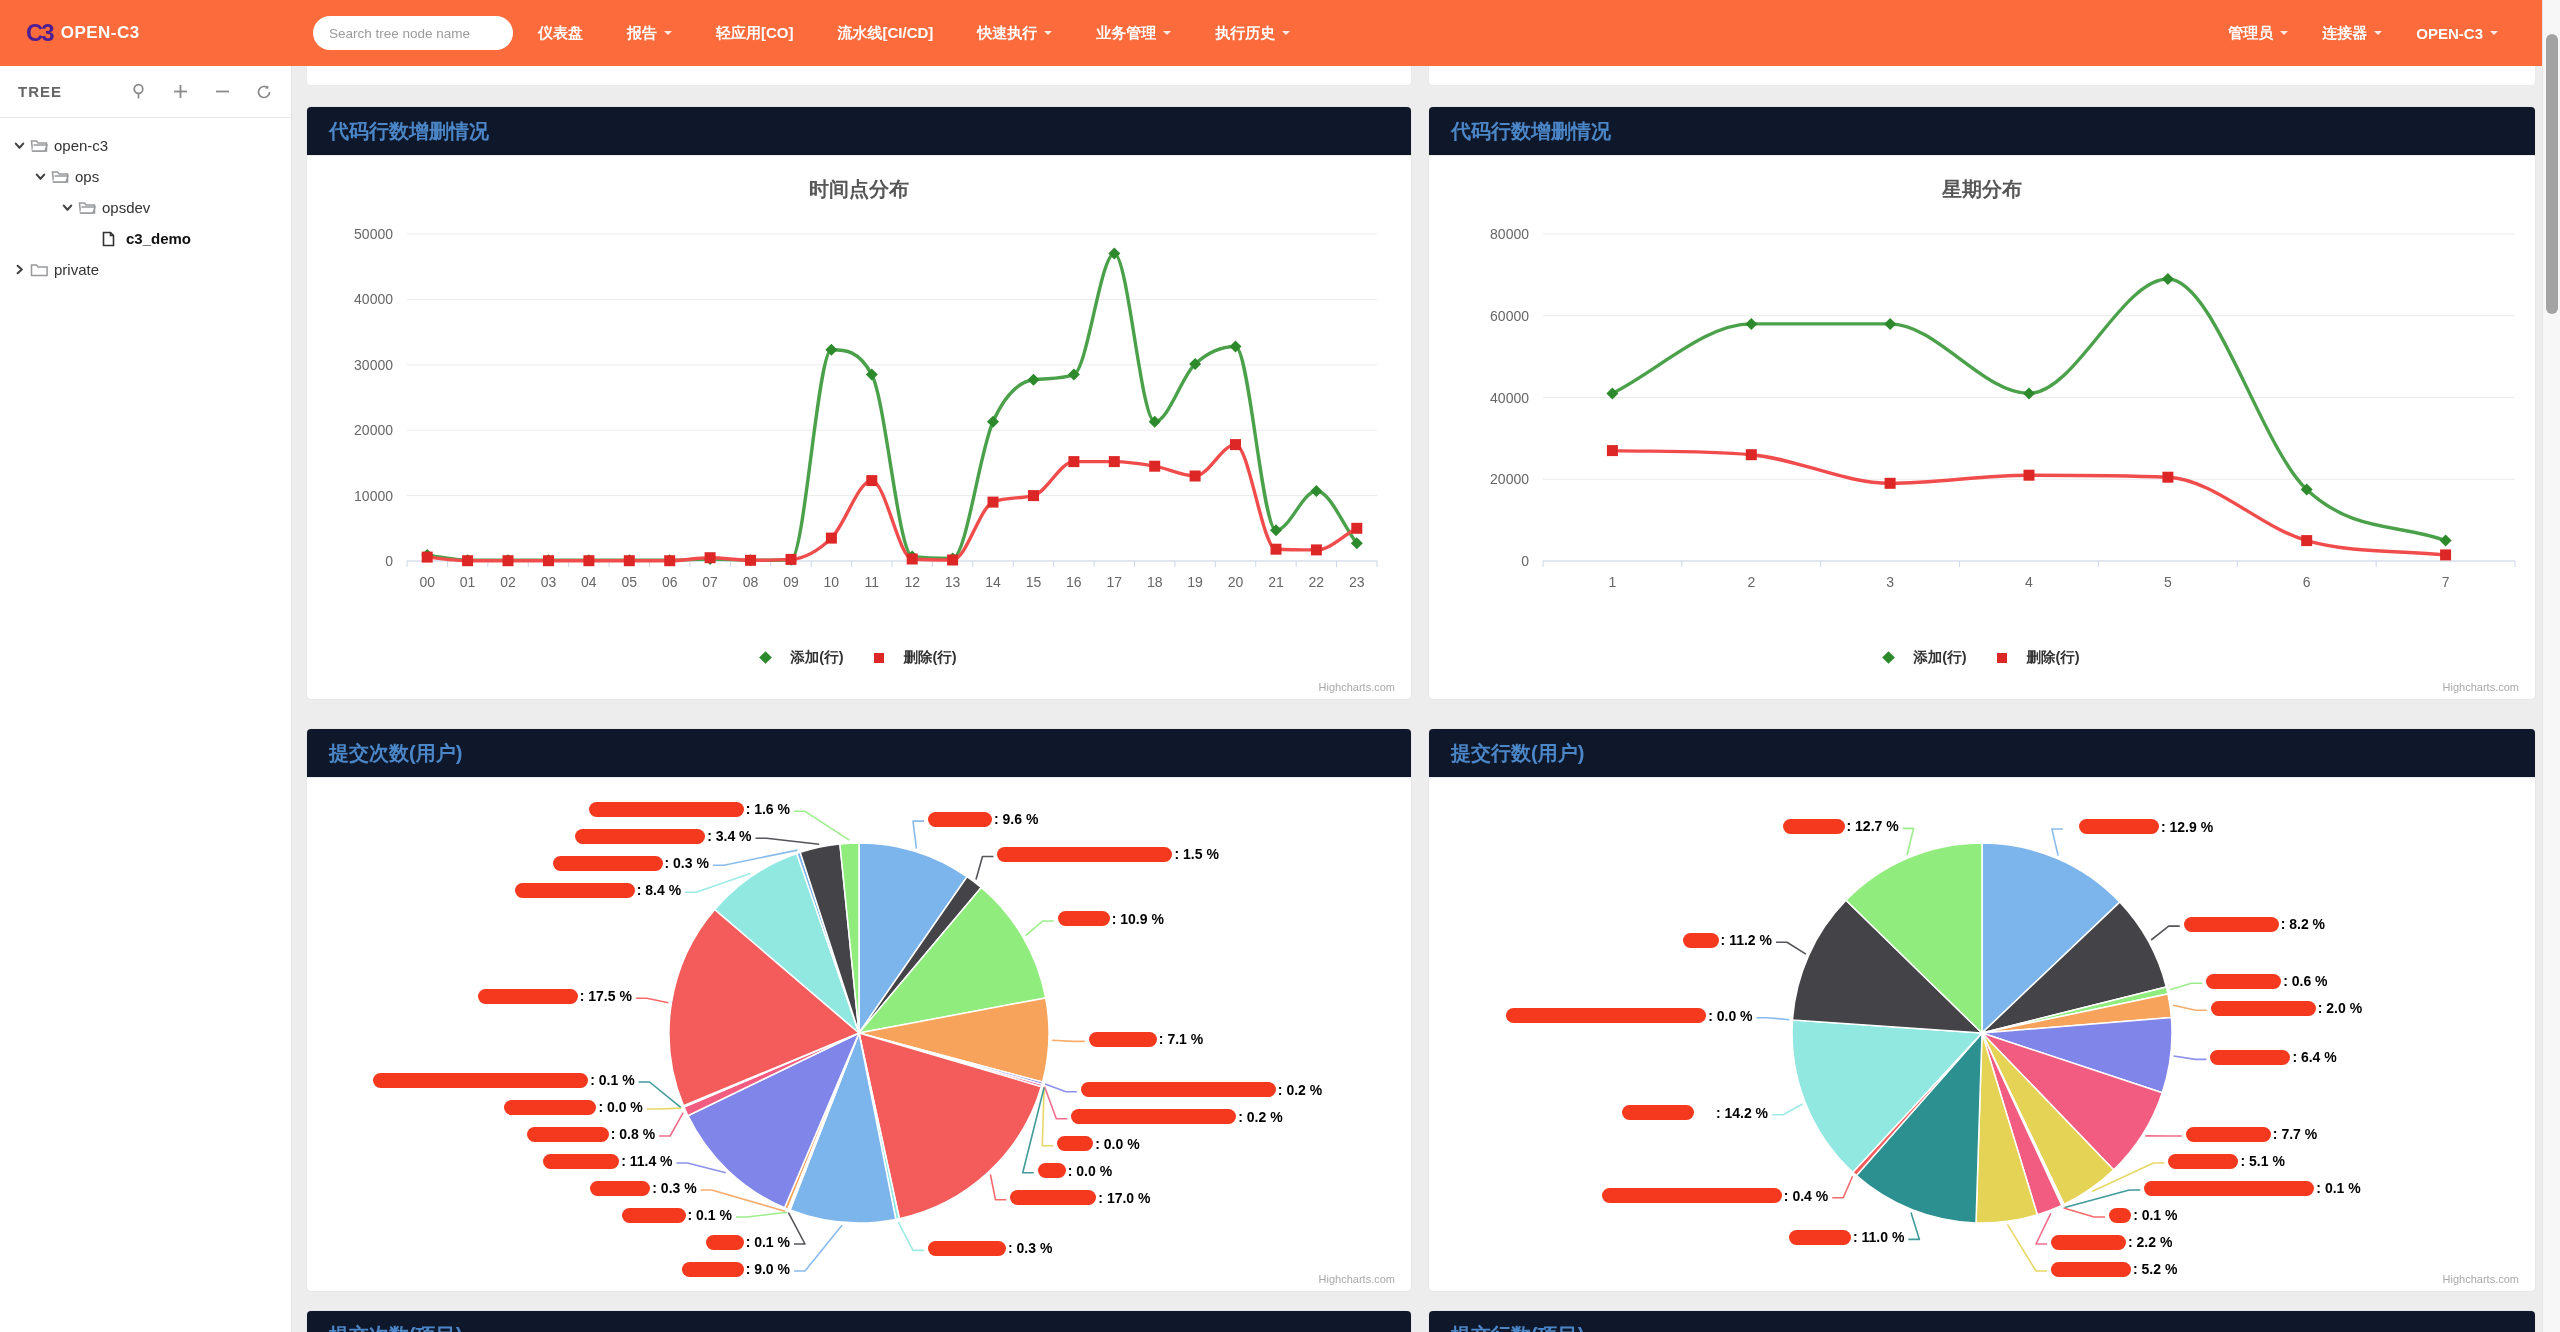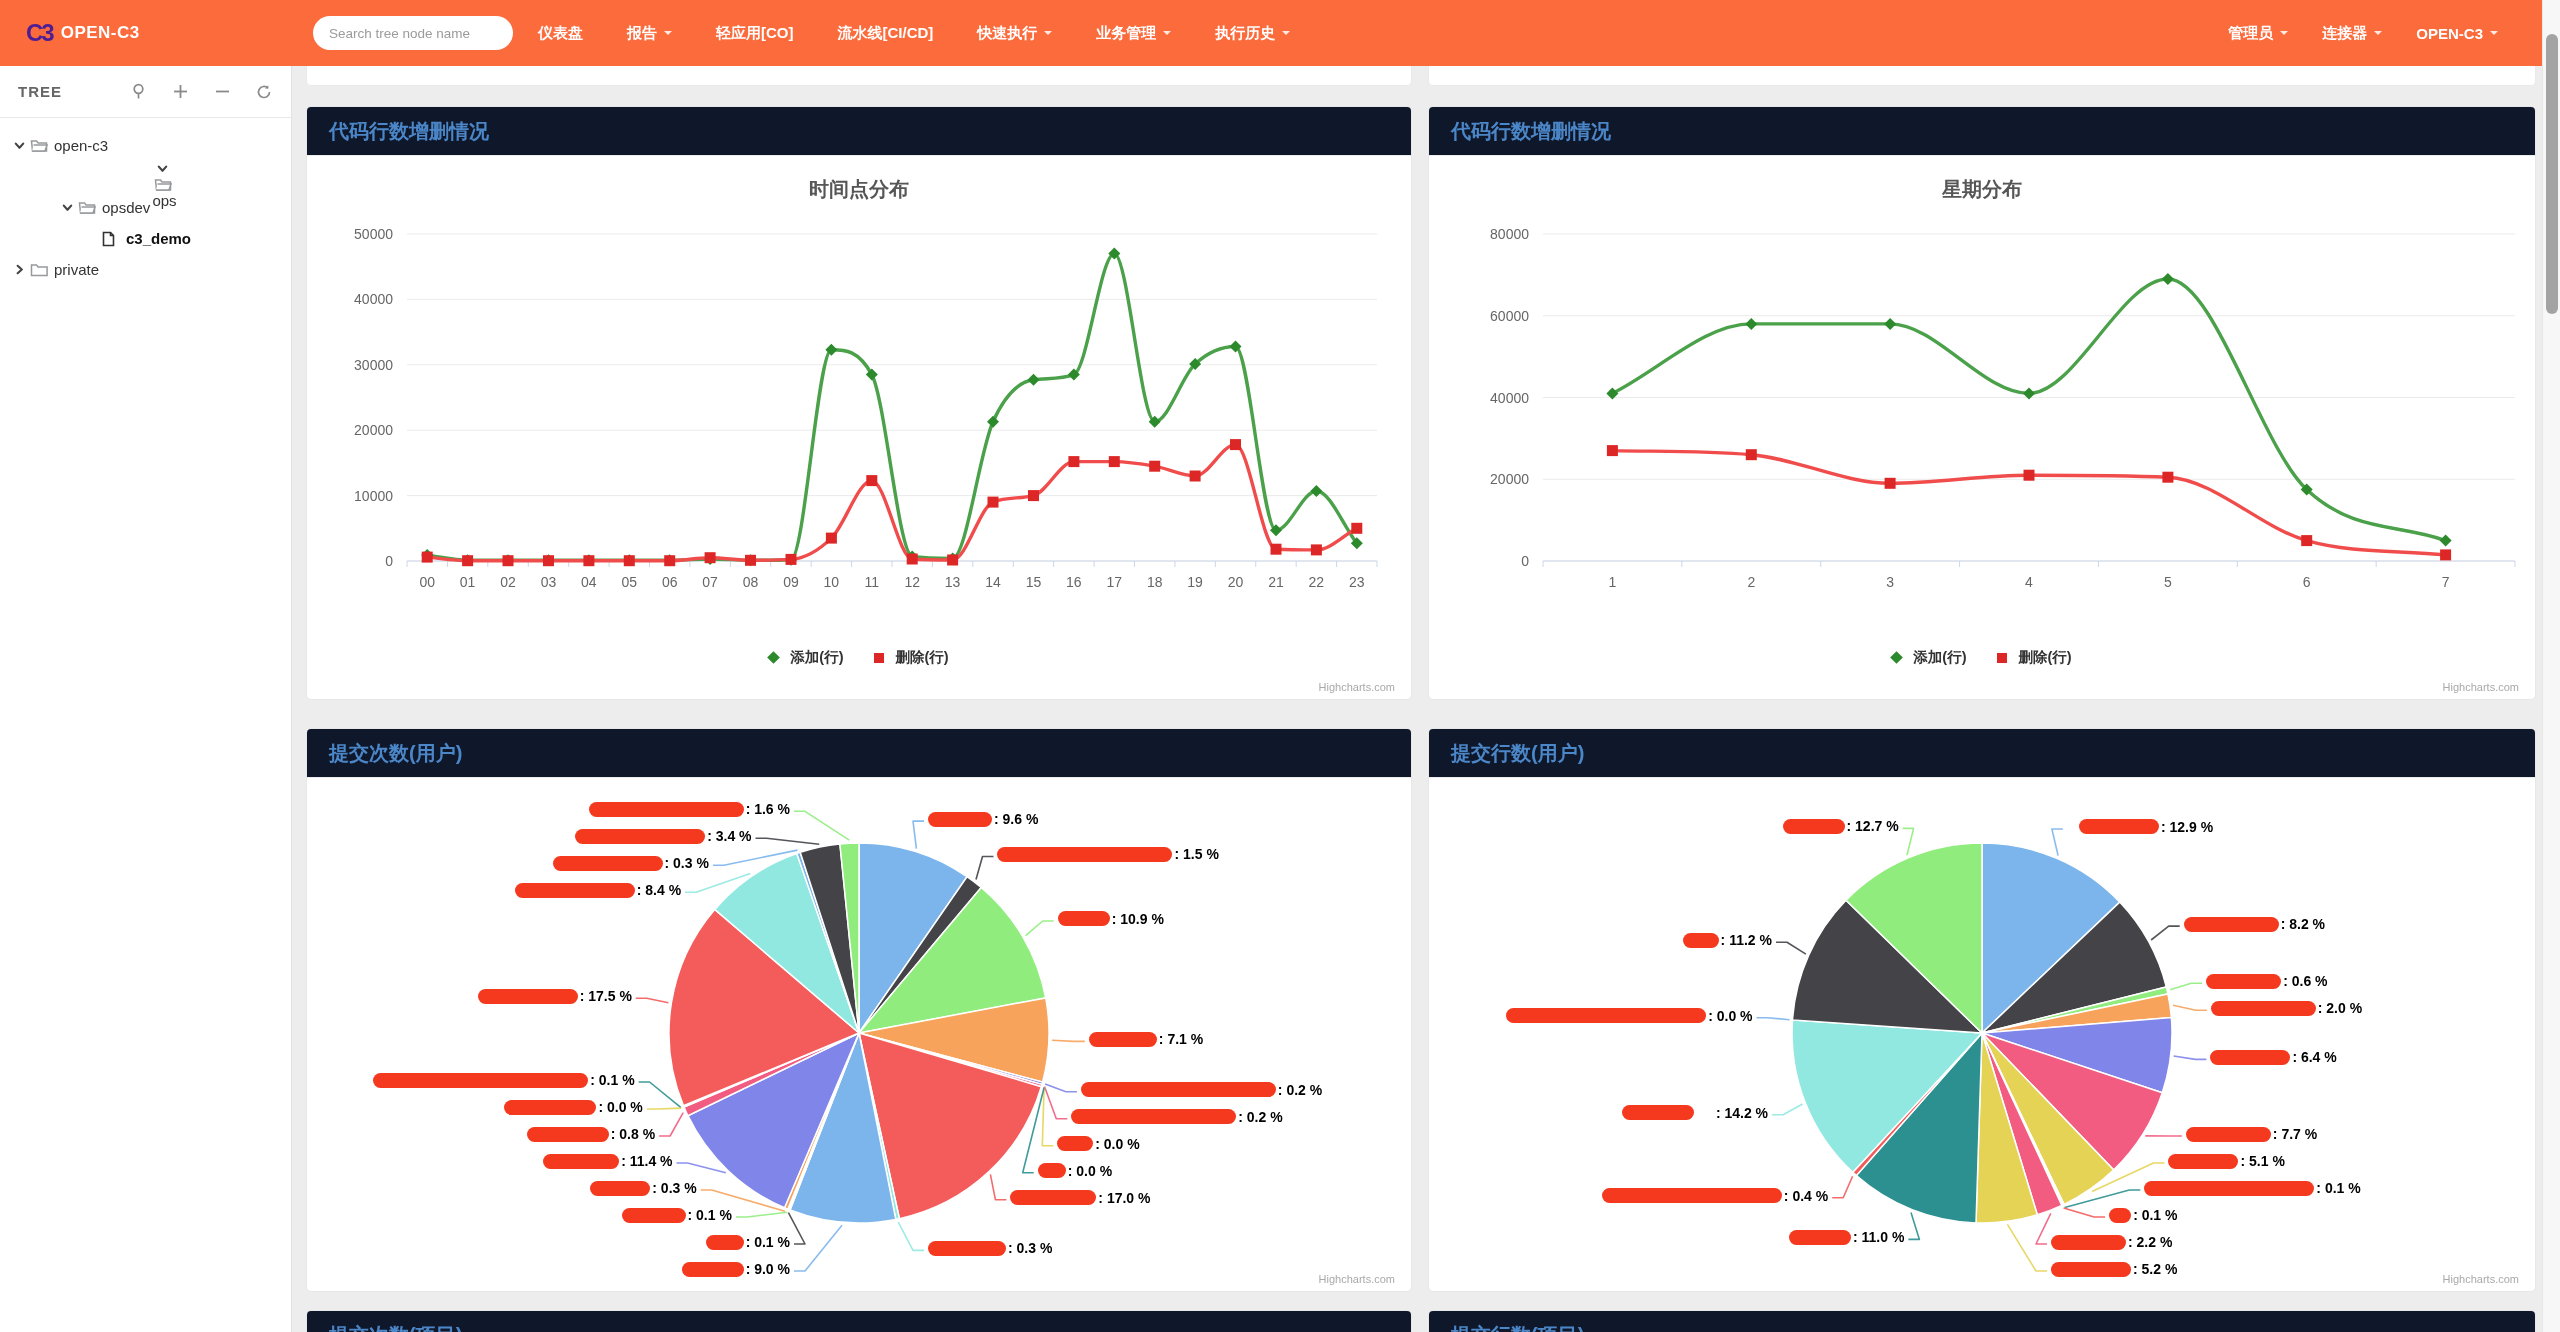--- a/index.html
+++ b/index.html
@@ -30,21 +30,21 @@
   .chev{width:15px;height:15px;flex:0 0 auto;display:flex;align-items:center;justify-content:center;}
   .fic{width:19px;height:16px;flex:0 0 auto;margin-left:3px;display:flex;align-items:center;}
   
   .sliver{position:absolute;top:66px;height:20px;background:#fff;border:1px solid #e9e9e9;border-top:none;border-radius:0 0 5px 5px;}
   .panel{position:absolute;background:#fff;border:1px solid #e7e7e7;border-radius:5px;overflow:hidden;}
   .panel-h{height:49px;background:#0f172a;border-bottom:1px solid #ececec;display:flex;align-items:center;padding:0 22px;}
   .panel-h span{color:#4b87c8;font-size:20px;font-weight:700;}
   .panel-b{position:relative;width:100%;}
   .chart-title{position:absolute;top:20px;left:0;width:100%;text-align:center;font-size:20px;font-weight:700;color:#565656;pointer-events:none;}
   .legend{position:absolute;left:0;width:100%;display:flex;justify-content:center;gap:30px;align-items:center;}
-  .litem{display:flex;align-items:center;gap:12px;font-size:14.5px;font-weight:700;color:#333;cursor:pointer;}
+  .litem{display:flex;align-items:center;gap:20px;font-size:14.5px;font-weight:700;color:#333;cursor:pointer;}
   .m-diamond{width:9px;height:9px;transform:rotate(45deg);}
   .m-square{width:10px;height:10px;}
   .credits{position:absolute;right:16px;bottom:8px;font-size:11px;color:#a9a9a9;}
   .plabel{position:absolute;display:flex;align-items:center;font-size:14px;font-weight:700;color:#000;white-space:nowrap;pointer-events:none;}
   .plabel .bar{height:15px;border-radius:8px;background:#f5391f;display:inline-block;}
   .plabel .pct{margin-left:2px;}
   
   .sbar{position:absolute;right:0;top:0;width:18px;height:1332px;background:#f7f7f7;border-left:1px solid #e6e6e6;z-index:9;}
   .sthumb{position:absolute;left:3px;top:34px;width:12px;height:280px;background:#a3a3a3;border-radius:7px;}
 </style>
@@ -139,21 +139,21 @@
             </svg>
           </span>
         <span class="fic">
             <svg width="19" height="15" viewBox="0 0 19 15">
               <path d="M1.5 3 h5 l1.6 2 h8.4 v8 h-14 z" fill="none" stroke="#97999c" stroke-width="1.5"></path>
               <path d="M3.5 7 h13.5 l-2 6 h-13" fill="#fff" stroke="#97999c" stroke-width="1.5"></path>
             </svg>
           </span>
         <span class="lbl">open-c3</span>
       </div>
-      <div class="trow" style="padding-left:33px;flex-direction:column;">
+      <div class="trow" style="padding-left:33px;">
         <span class="chev">
             <svg width="13" height="13" viewBox="0 0 14 14">
               <polyline points="3,5 7,9.5 11,5" fill="none" stroke="#444" stroke-width="2.3" stroke-linecap="round" stroke-linejoin="round"></polyline>
             </svg>
           </span>
         <span class="fic">
             <svg width="19" height="15" viewBox="0 0 19 15">
               <path d="M1.5 3 h5 l1.6 2 h8.4 v8 h-14 z" fill="none" stroke="#97999c" stroke-width="1.5"></path>
               <path d="M3.5 7 h13.5 l-2 6 h-13" fill="#fff" stroke="#97999c" stroke-width="1.5"></path>
             </svg>

